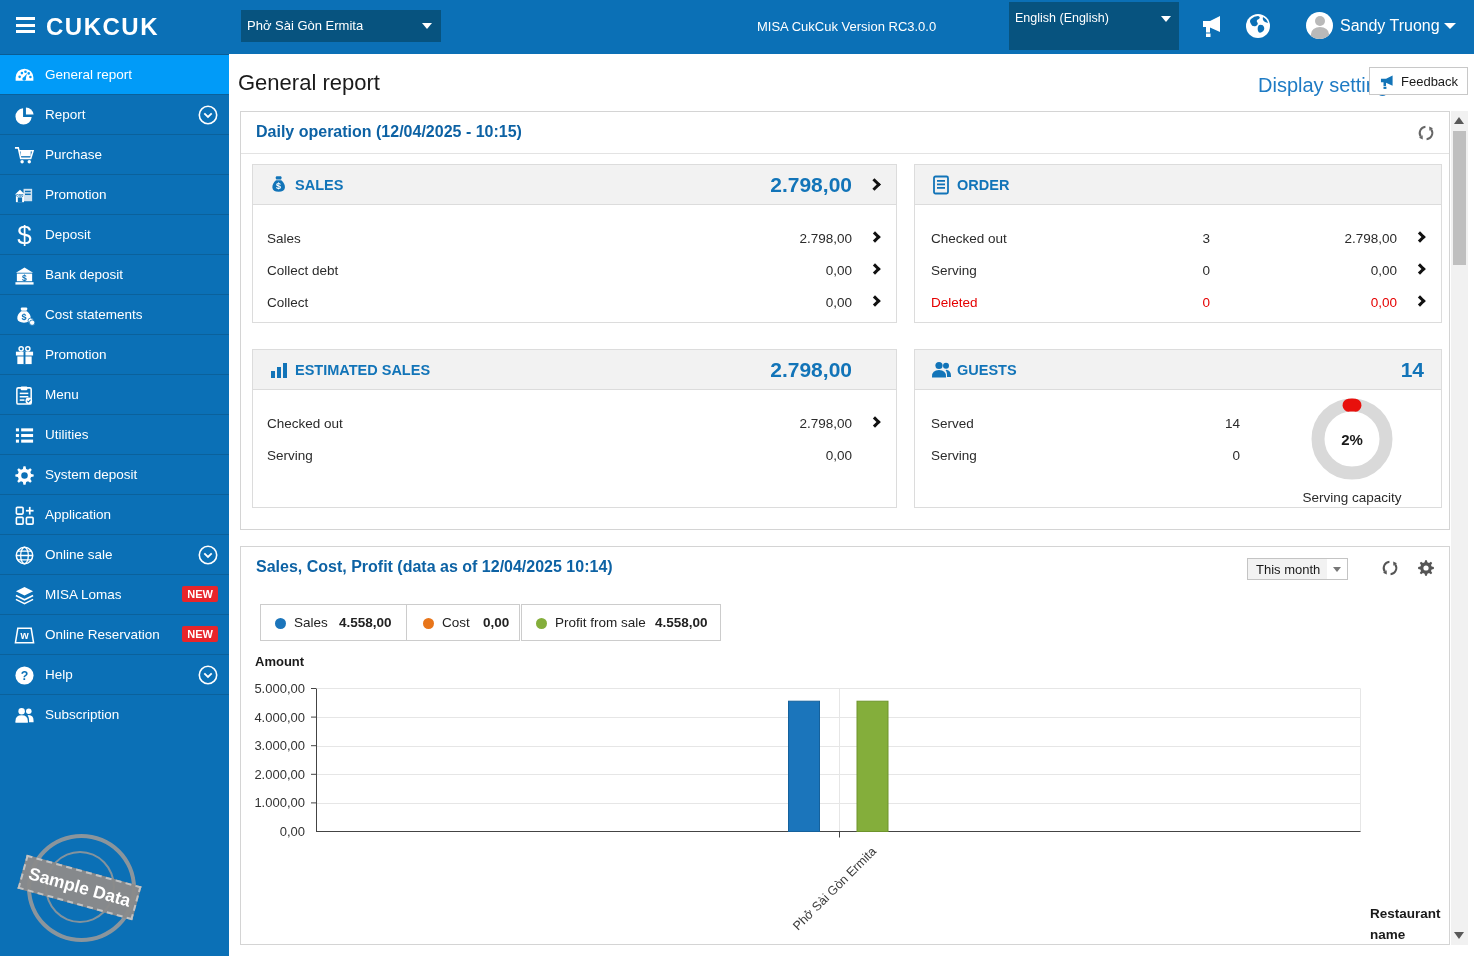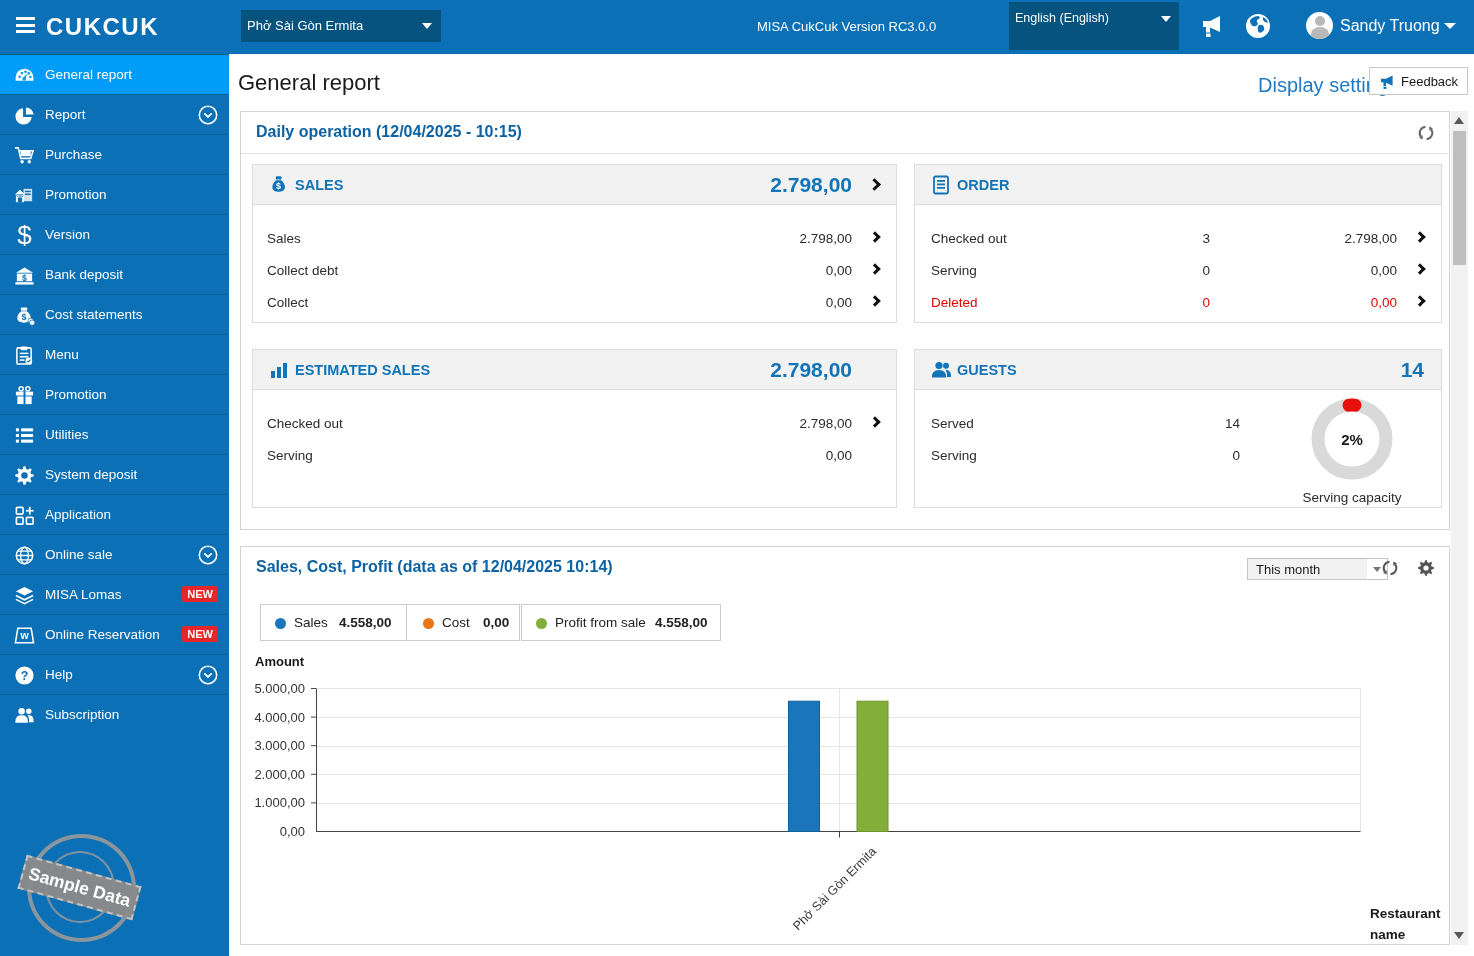--- a/index.html
+++ b/index.html
@@ -109,62 +109,62 @@
           <rect x="11.5" y="9" width="6" height="1.5" fill="#0b70b6"></rect>
           <path fill="#fff" d="M2,10 L10.5,10 L10.5,18 L2,18 Z"></path>
           <path fill="#fff" d="M1,10 L6.25,5 L11.5,10 Z"></path>
           <rect x="4" y="13" width="4.5" height="5" fill="#0b70b6"></rect>
           <text x="6.2" y="12.5" font-size="4.5" fill="#0b70b6" text-anchor="middle" font-weight="bold">000</text>
         </svg>
         <span class="lbl">Promotion</span>
       </div>
   <div class="mi">
         <div class="micon" style="color:#fff;font-size:26px;font-weight:400;text-align:center;line-height:21px">$</div>
-        <span class="lbl">Version</span>
+        <span class="lbl">Deposit</span>
       </div>
   <div class="mi">
         <svg class="micon" viewBox="0 0 22 22">
           <path fill="#fff" d="M2,8 L11,2.5 L20,8 Z"></path>
           <rect x="3" y="9" width="16" height="8" fill="#fff"></rect>
           <rect x="1.5" y="18" width="19" height="2.5" fill="#fff"></rect>
           <text x="11" y="16.5" font-size="9" fill="#0b70b6" text-anchor="middle" font-weight="bold">$</text>
         </svg>
         <span class="lbl">Bank deposit</span>
       </div>
   <div class="mi">
         <svg class="micon" viewBox="0 0 22 22">
           <path fill="#fff" d="M8,6 Q6,3.5 8,2.5 L13,2.5 Q15,3.5 13,6 Z"></path>
           <path fill="#fff" d="M7.5,6.5 L13.5,6.5 Q18,10 17.5,14.5 Q17,18.5 10.5,18.5 Q4,18.5 3.5,14.5 Q3,10 7.5,6.5 Z"></path>
           <text x="10.5" y="15.5" font-size="9.5" fill="#0b70b6" text-anchor="middle" font-weight="bold">$</text>
           <circle cx="17.5" cy="16.5" r="2.8" fill="#fff" stroke="#0b70b6" stroke-width="0.8"></circle>
           <circle cx="19" cy="18.5" r="2.8" fill="#fff" stroke="#0b70b6" stroke-width="0.8"></circle>
         </svg>
         <span class="lbl">Cost statements</span>
+      </div>
+  <div class="mi">
+        <svg class="micon" viewBox="0 0 22 22">
+          <circle cx="7.5" cy="4" r="2.2" fill="none" stroke="#fff" stroke-width="1.5"></circle>
+          <circle cx="14.5" cy="4" r="2.2" fill="none" stroke="#fff" stroke-width="1.5"></circle>
+          <rect x="2" y="7" width="18" height="4" fill="#fff"></rect>
+          <rect x="3.5" y="12" width="15" height="8" fill="#fff"></rect>
+          <rect x="10" y="7" width="2" height="13" fill="#0b70b6"></rect>
+        </svg>
+        <span class="lbl">Promotion</span>
       </div>
   <div class="mi">
         <svg class="micon" viewBox="0 0 22 22">
           <rect x="3" y="3" width="15" height="17" rx="1.5" fill="none" stroke="#fff" stroke-width="1.6"></rect>
           <rect x="7" y="1.5" width="7" height="4" rx="1" fill="#fff"></rect>
           <rect x="6" y="8" width="9" height="1.6" fill="#fff"></rect>
           <rect x="6" y="11.5" width="9" height="1.6" fill="#fff"></rect>
           <rect x="6" y="15" width="5" height="1.6" fill="#fff"></rect>
           <circle cx="15.5" cy="16.5" r="3.5" fill="#fff"></circle>
           <path d="M13.8,16.5 L15.2,17.9 L17.3,15.4" fill="none" stroke="#0b70b6" stroke-width="1.1"></path>
         </svg>
         <span class="lbl">Menu</span>
-      </div>
-  <div class="mi">
-        <svg class="micon" viewBox="0 0 22 22">
-          <circle cx="7.5" cy="4" r="2.2" fill="none" stroke="#fff" stroke-width="1.5"></circle>
-          <circle cx="14.5" cy="4" r="2.2" fill="none" stroke="#fff" stroke-width="1.5"></circle>
-          <rect x="2" y="7" width="18" height="4" fill="#fff"></rect>
-          <rect x="3.5" y="12" width="15" height="8" fill="#fff"></rect>
-          <rect x="10" y="7" width="2" height="13" fill="#0b70b6"></rect>
-        </svg>
-        <span class="lbl">Promotion</span>
       </div>
   <div class="mi">
         <svg class="micon" viewBox="0 0 22 22">
           <rect x="2" y="3.5" width="3.2" height="3.2" fill="#fff"></rect>
           <rect x="7.5" y="3.5" width="12.5" height="3.2" fill="#fff"></rect>
           <rect x="2" y="9.4" width="3.2" height="3.2" fill="#fff"></rect>
           <rect x="7.5" y="9.4" width="12.5" height="3.2" fill="#fff"></rect>
           <rect x="2" y="15.3" width="3.2" height="3.2" fill="#fff"></rect>
           <rect x="7.5" y="15.3" width="12.5" height="3.2" fill="#fff"></rect>
         </svg>
@@ -342,21 +342,21 @@
       <circle cx="41" cy="41" r="34" fill="none" stroke="#d9d9d9" stroke-width="13"></circle>
       <path fill="none" stroke="#e8100c" stroke-width="13" stroke-linecap="round" d="M38,7.15 A34,34 0 0 1 44,7.15"></path>
       <text x="41" y="47" font-size="15" font-weight="bold" fill="#1a1a1a" text-anchor="middle">2%</text>
     </svg>
     <div class="abs" style="left:357px;top:140px;width:160px;text-align:center;font-size:13.5px;color:#2b2b2b">Serving capacity</div>
   </div>
 </div>
 
 <div class="card" style="left:240px;top:546px;width:1210px;height:399px">
   <div class="ctitle">Sales, Cost, Profit (data as of 12/04/2025 10:14)</div>
-  <div class="abs" style="left:1006px;top:11px;width:141px;height:22px;border:1px solid #c4c4c4;background:#f2f2f2">
+  <div class="abs" style="left:1006px;top:11px;width:101px;height:22px;border:1px solid #c4c4c4;background:#f2f2f2">
     <span style="position:absolute;left:8px;top:3px;font-size:13px;color:#1a1a1a">This month</span>
     <span style="position:absolute;right:0;top:0;width:20px;height:20px;background:#fff"></span>
     <span style="position:absolute;right:6px;top:8px;width:0;height:0;border-left:4.5px solid transparent;border-right:4.5px solid transparent;border-top:5px solid #777"></span>
   </div>
   <svg class="abs" style="left:1140px;top:12px" width="18" height="18" viewBox="0 0 18 18">
         <g fill="none" stroke="#555" stroke-width="2">
           <path d="M8.45,2.72 A6.3,6.3 0 0 0 3.84,12.61"></path>
           <path d="M9.55,15.28 A6.3,6.3 0 0 0 14.16,5.39"></path>
         </g>
         <path fill="#555" d="M5.79,15.4 L5.64,11.35 L2.04,13.87 Z"></path>

